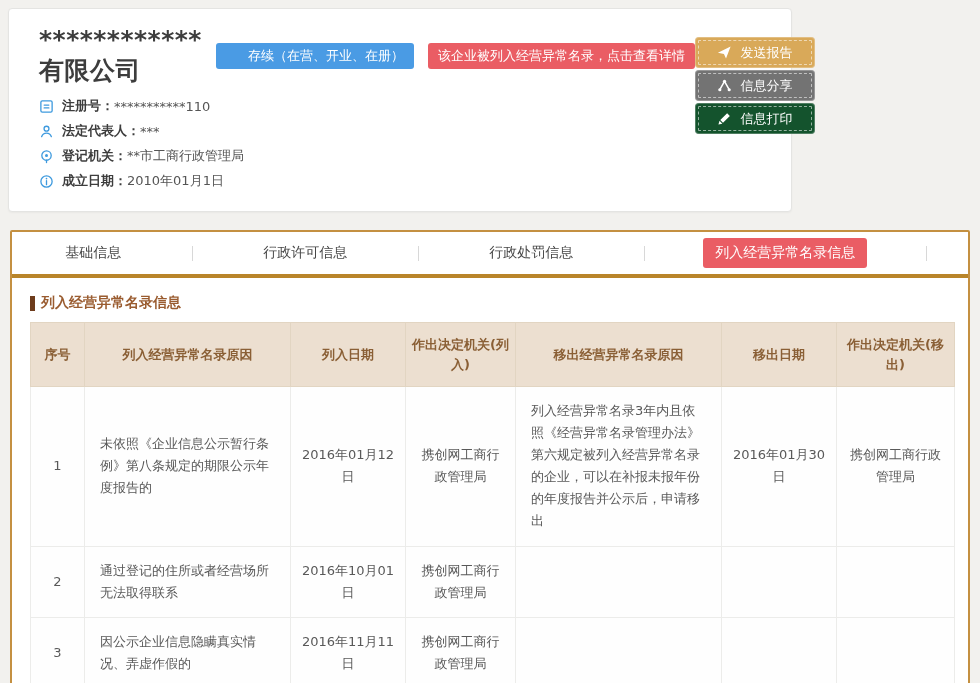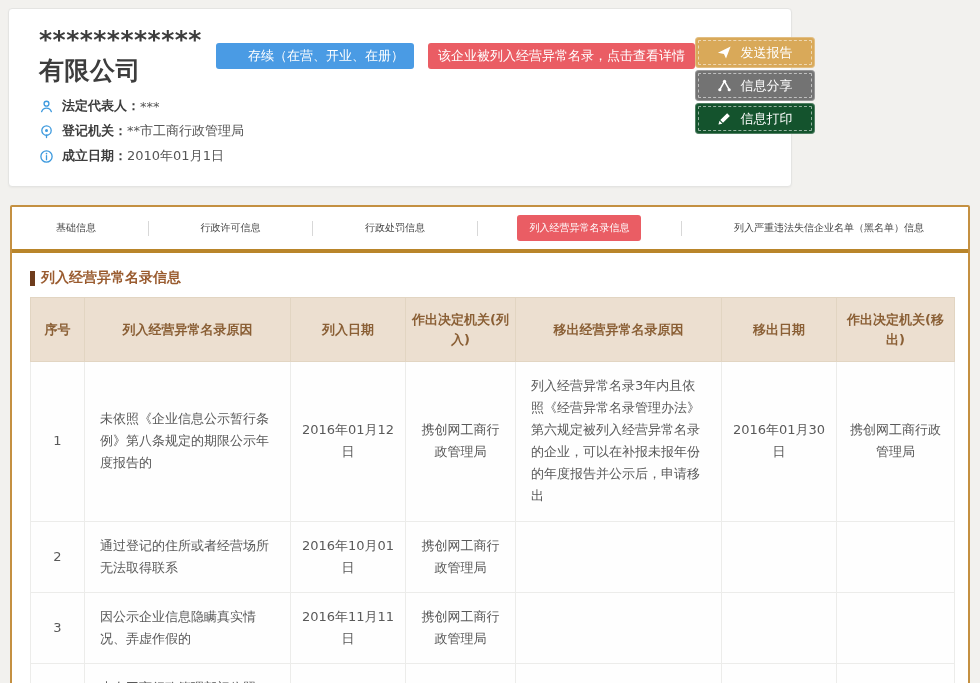--- a/index.html
+++ b/index.html
@@ -55,21 +55,21 @@
     background:#fff;
     border:2px solid #c49041;
     border-radius:2px;
   }
   .tab-bar {
     display:flex; align-items:center; justify-content:space-around;
     height:46px; padding:0 12px;
     border-bottom:4px solid #b9852a;
     background:#fff;
   }
-  .tab { font-size:10px; color:#474747; cursor:pointer; padding:6px 12px; white-space:nowrap; }
+  .tab { font-size:14px; color:#474747; cursor:pointer; padding:6px 12px; white-space:nowrap; }
   .tab.active { background:var(--red,#ea5d64); color:#fff; border-radius:3px; }
   .tab-sep { width:1px; height:15px; background:#d8d8d8; }
 
   .content { padding:16px 18px 12px; }
   .section-title {
     display:flex; align-items:center; gap:6px;
     font-size:14px; font-weight:bold; color:#9a5c30; margin-bottom:10px;
   }
   .section-bar { width:5px; height:15px; background:#6e3c1c; display:inline-block; }
 
@@ -91,20 +91,28 @@
 <div class="top-card">
   <div class="company-block">
     <div class="name-row">
       <span class="company-name">************有限公司</span>
       <span class="badge badge-blue">存续（在营、开业、在册）</span>
       <span class="badge badge-red">该企业被列入经营异常名录，点击查看详情</span>
     </div>
     <div class="info-list">
       <div class="info-row">
         <svg class="info-icon" viewBox="0 0 16 16" fill="none" stroke="#3e9ade" stroke-width="1.4">
+          <rect x="2" y="2" width="12" height="12" rx="1.5"></rect>
+            <path d="M5.5 6.5h5M5.5 9.5h5" stroke-linecap="round"></path>
+        </svg>
+        <span class="info-label">注册号：</span>
+        <span class="info-value">***********110</span>
+      </div>
+      <div class="info-row">
+        <svg class="info-icon" viewBox="0 0 16 16" fill="none" stroke="#3e9ade" stroke-width="1.4">
           <circle cx="8" cy="5" r="2.6"></circle>
             <path d="M2.8 13.5c1-2.8 3-3.8 5.2-3.8s4.2 1 5.2 3.8" stroke-linecap="round"></path>
         </svg>
         <span class="info-label">法定代表人：</span>
         <span class="info-value">***</span>
       </div>
       <div class="info-row">
         <svg class="info-icon" viewBox="0 0 16 16" fill="none" stroke="#3e9ade" stroke-width="1.4">
           <circle cx="8" cy="7" r="5"></circle>
             <circle cx="8" cy="7" r="1.6" fill="#3e9ade" stroke="none"></circle>
@@ -154,21 +162,20 @@
 
   <div class="tab-bar">
     <span class="tab">基础信息</span>
     <span class="tab-sep"></span>
     <span class="tab">行政许可信息</span>
     <span class="tab-sep"></span>
     <span class="tab">行政处罚信息</span>
     <span class="tab-sep"></span>
     <span class="tab active">列入经营异常名录信息</span>
     <span class="tab-sep"></span>
-    <span class="tab">列入严重违法失信企业名单（黑名单）信息</span>
   </div>
 
   <div class="content">
     <div class="section-title">
       <span class="section-bar"></span>
       <span>列入经营异常名录信息</span>
     </div>
 
     <table>
       <colgroup>

